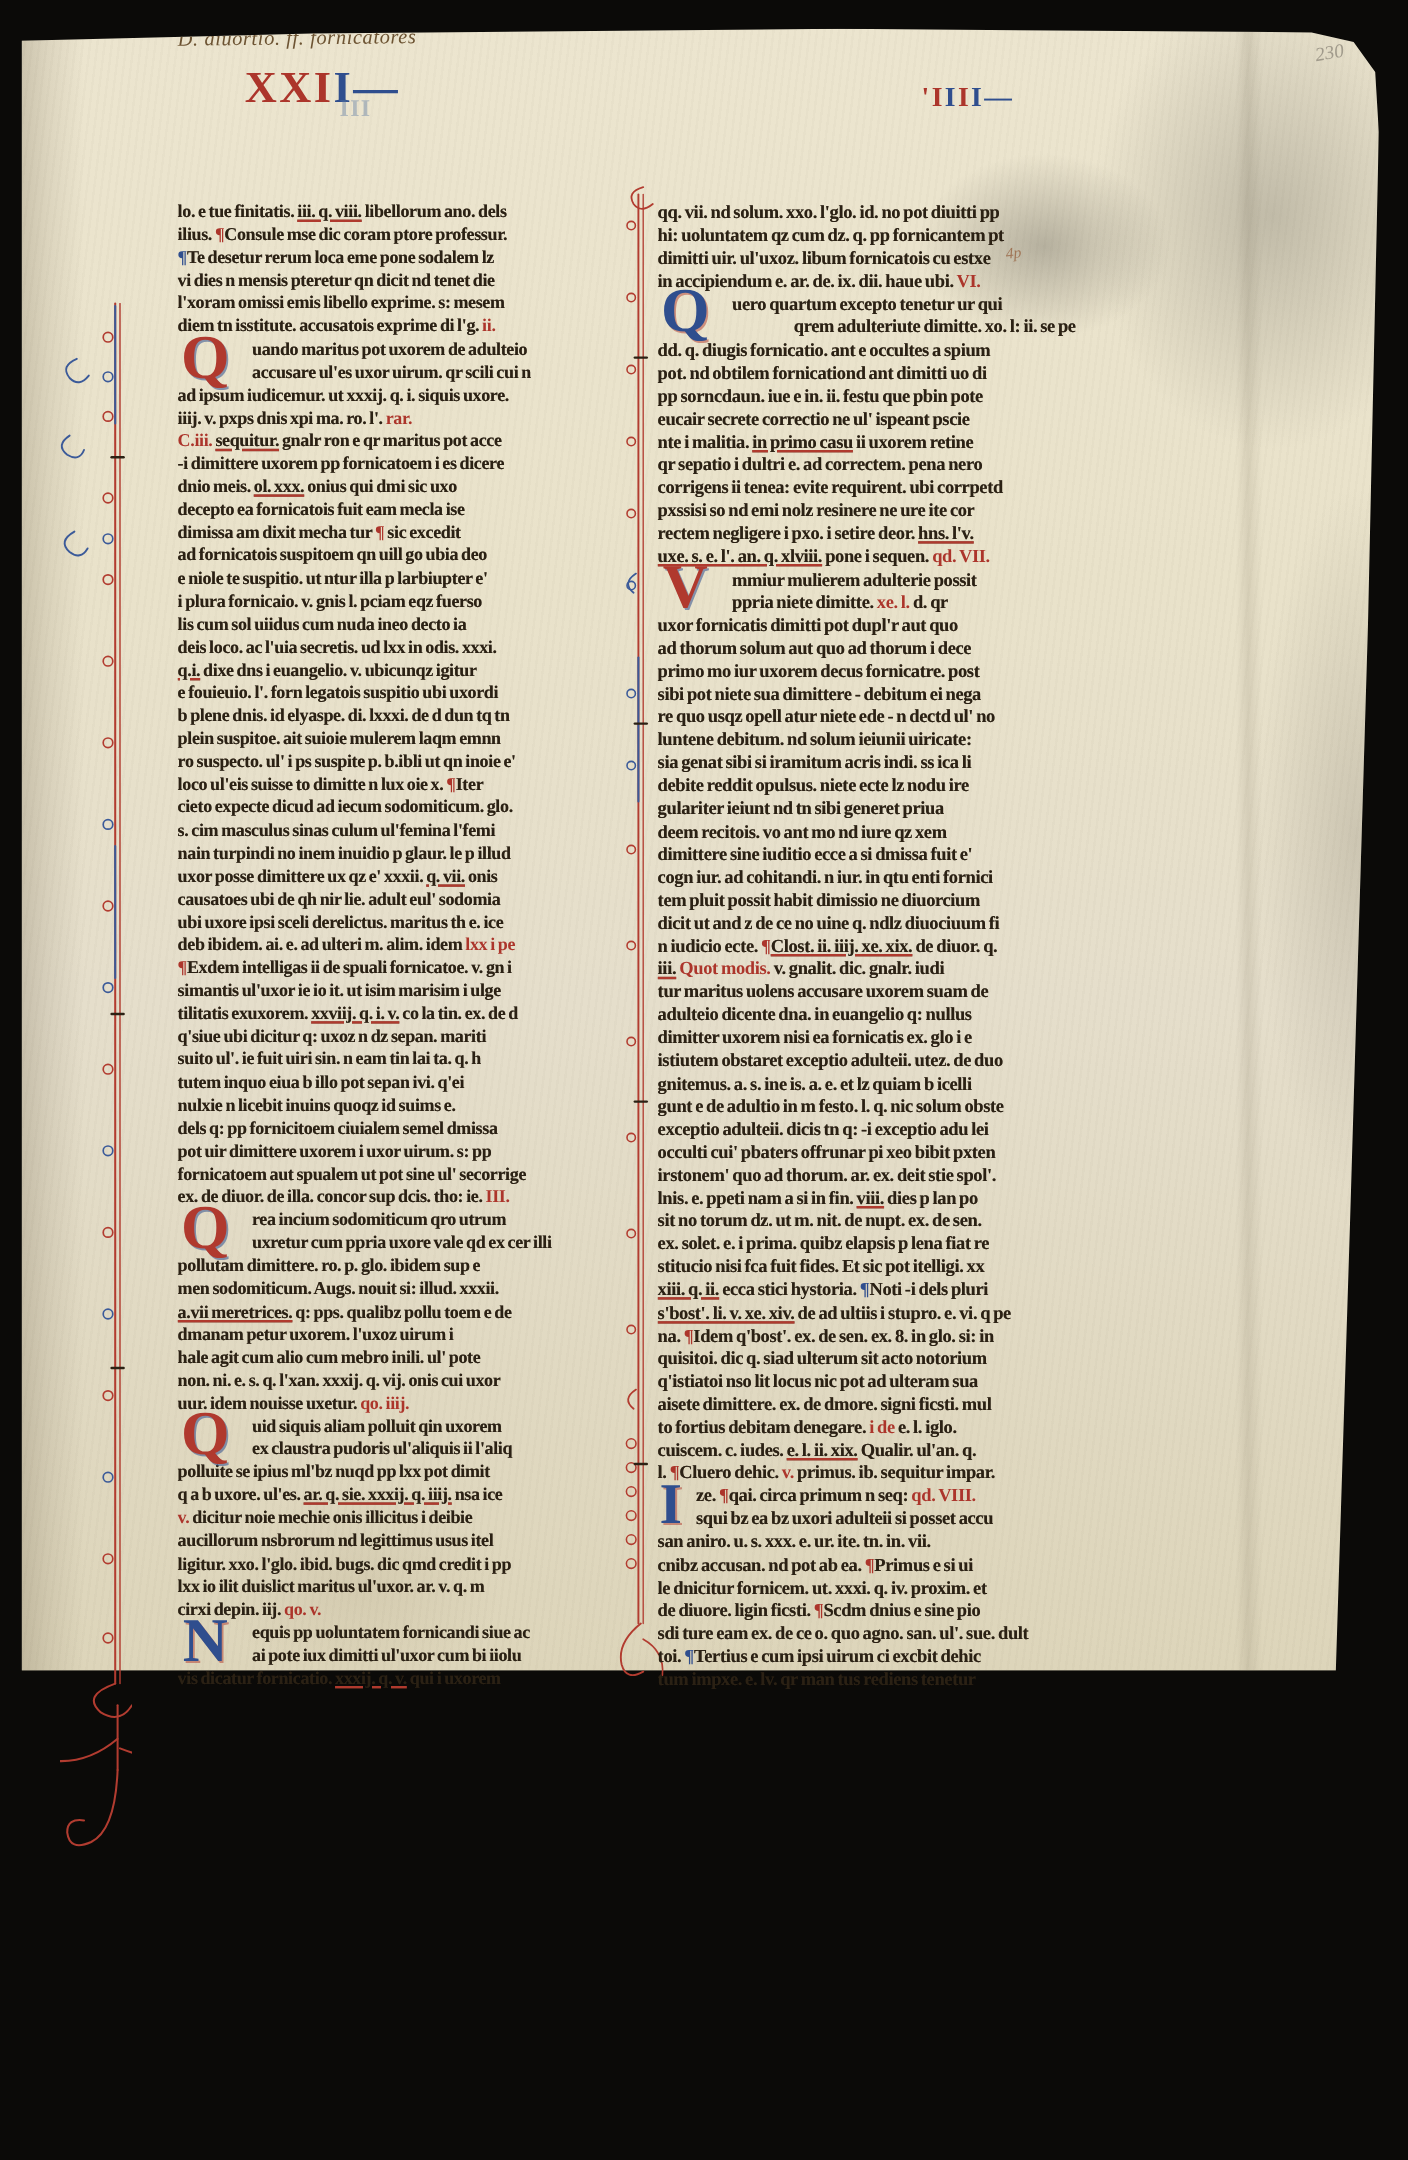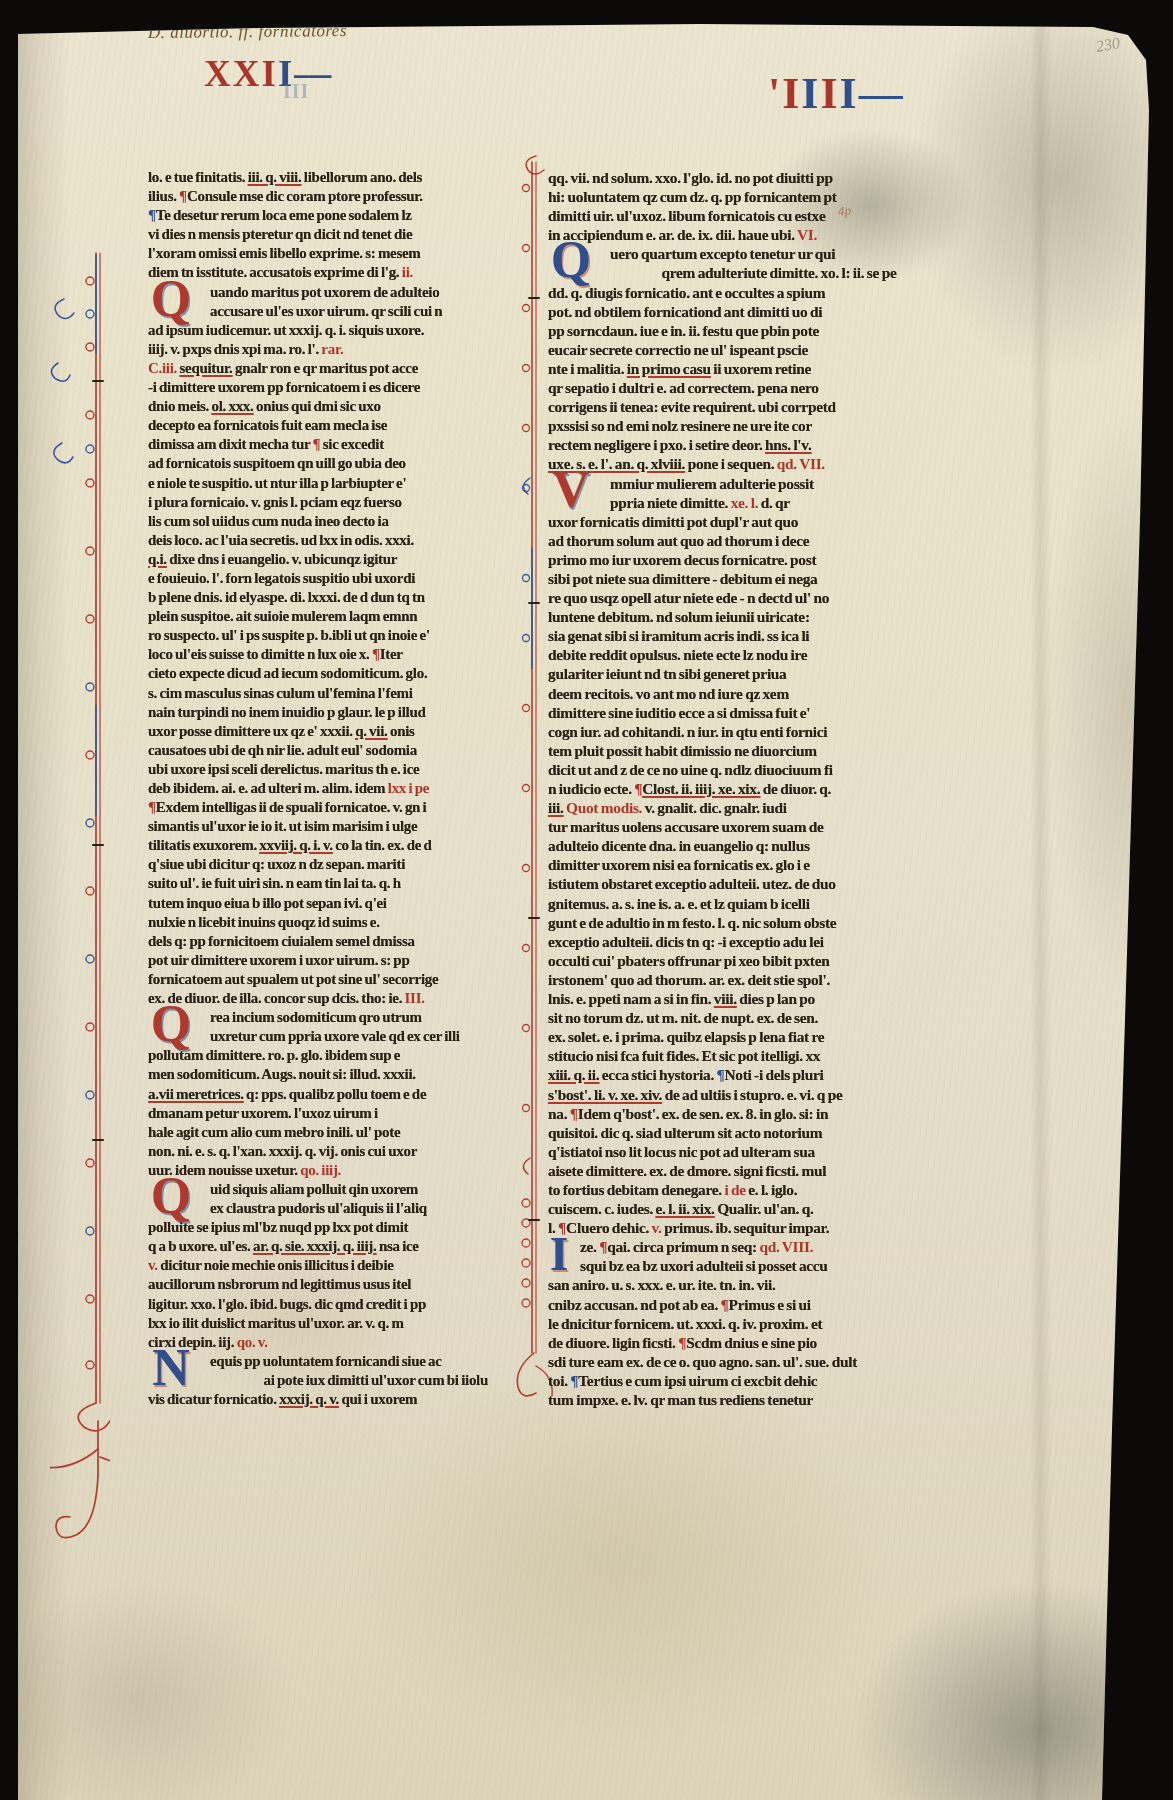--- a/index.html
+++ b/index.html
@@ -1,20 +1,20 @@
 <!DOCTYPE html>
 <html><head>
 <meta charset="utf-8">
 <style>
   html,body{margin:0;padding:0;background:#0b0a08;width:1173px;height:1800px;overflow:hidden;}
   #stage{position:relative;width:1173px;height:1800px;font-family:"Liberation Serif",serif;}
 
   
   #page{
-    position:absolute;left:0;top:0;width:1173px;height:1800px;
+    position:absolute;left:0;top:0;width:1173px;height:1392px;
     clip-path:polygon(18px 34px,260px 28px,700px 24px,1093px 27px,1128px 35px,1146px 60px,1149px 110px,1140px 520px,1125px 1020px,1112px 1430px,1102px 1800px,18px 1800px);
     background:
       radial-gradient(ellipse 150px 110px at 870px 205px, rgba(60,58,52,.30), transparent 70%),
       radial-gradient(ellipse 230px 300px at 1060px 180px, rgba(95,92,82,.30), transparent 65%),
       radial-gradient(ellipse 120px 420px at 1130px 700px, rgba(110,104,90,.22), transparent 70%),
       radial-gradient(ellipse 300px 240px at 1040px 1730px, rgba(80,80,76,.45), transparent 62%),
       radial-gradient(ellipse 420px 300px at 620px 1560px, rgba(165,145,98,.22), transparent 65%),
       radial-gradient(ellipse 260px 200px at 140px 1700px, rgba(125,118,104,.20), transparent 60%),
       radial-gradient(ellipse 200px 140px at 300px 1320px, rgba(150,135,100,.14), transparent 60%),
       linear-gradient(90deg, rgba(88,76,54,.30) 0px, rgba(88,76,54,.10) 40px, transparent 70px),
@@ -28,21 +28,21 @@
     background:
       linear-gradient(180deg, transparent 300px, rgba(170,48,40,.55) 304px, transparent 310px, transparent 360px, rgba(170,48,40,.5) 365px, transparent 372px),
       repeating-linear-gradient(180deg, rgba(55,46,34,.85) 0 2.2px, rgba(205,196,167,.95) 2.2px 5.3px);
   }
   .left-strip-tail{position:absolute;left:4px;top:1258px;width:9px;height:542px;
     background:linear-gradient(180deg,#6f6857,#4641347 60%,#2e2b24);}
 
   
   .hdr{position:absolute;font-weight:bold;font-size:37px;letter-spacing:2px;}
   #hdr-left{left:204px;top:52px;}
-  #hdr-right{left:768px;top:68px;font-size:44px;}
+  #hdr-right{left:768px;top:68px;font-size:23px;}
   .ink-r{color:#ac352b;}
   .ink-b{color:#2f4e8e;}
   #hdr-ghost{position:absolute;left:283px;top:80px;font-size:20px;font-weight:bold;color:rgba(95,125,165,.42);letter-spacing:1px;}
 
   #top-note{position:absolute;left:148px;top:22px;font-size:17px;font-style:italic;color:#6d5433;letter-spacing:.5px;transform:rotate(-.6deg);}
   #folio-num{position:absolute;left:1096px;top:36px;font-size:16px;color:#8b8578;opacity:.75;transform:rotate(-10deg);font-style:italic;}
   #quire-mark{position:absolute;left:838px;top:203px;font-size:13px;color:#9b6a49;opacity:.85;transform:rotate(-6deg);font-style:italic;}
 
   
   .col{position:absolute;top:168px;}
@@ -225,21 +225,21 @@
         <div class="tl" style="padding-left: 62px;"><span>uid siquis aliam polluit qin uxorem</span></div>
         <div class="tl" style="padding-left: 62px;"><span>ex claustra pudoris ul'aliquis ii l'aliq</span></div>
         <div class="tl"><span>polluite se ipius ml'bz nuqd pp lxx pot dimit</span></div>
         <div class="tl"><span>q a b uxore. ul'es. </span><span class="rub-u">ar. q. sie. xxxij. q. iiij.</span><span> nsa ice</span></div>
         <div class="tl"><span class="ink-r">v.</span><span> dicitur noie mechie onis illicitus i deibie</span></div>
         <div class="tl"><span>aucillorum nsbrorum nd legittimus usus itel</span></div>
         <div class="tl"><span>ligitur. xxo. l'glo. ibid. bugs. dic qmd credit i pp</span></div>
         <div class="tl"><span>lxx io ilit duislict maritus ul'uxor. ar. v. q. m</span></div>
         <div class="tl"><span>cirxi depin. iij. </span><span class="ink-r">qo. v.</span></div>
         <div class="tl" style="padding-left: 62px;"><span>equis pp uoluntatem fornicandi siue ac</span></div>
-        <div class="tl" style="padding-left: 62px; text-align: right;"><span>ai pote iux dimitti ul'uxor cum bi iiolu</span></div>
+        <div class="tl" style="padding-left: 62px;"><span>ai pote iux dimitti ul'uxor cum bi iiolu</span></div>
         <div class="tl"><span>vis dicatur fornicatio. </span><span class="rub-u">xxxij. q. v.</span><span> qui i uxorem</span></div>
         <div class="dropcap dc-rb" style="top: 106.6px;">Q</div>
         <div class="dropcap dc-rb" style="top: 832.4px;">Q</div>
         <div class="dropcap dc-rb" style="top: 1004.3px;">Q</div>
         <div class="dropcap dc-br" style="top: 1176.2px;">N</div>
       </div>
     <div id="col-right" class="col">
         <div class="tl"><span>qq. vii. nd solum. xxo. l'glo. id. no pot diuitti pp</span></div>
         <div class="tl"><span>hi: uoluntatem qz cum dz. q. pp fornicantem pt</span></div>
         <div class="tl"><span>dimitti uir. ul'uxoz. libum fornicatois cu estxe</span></div>

